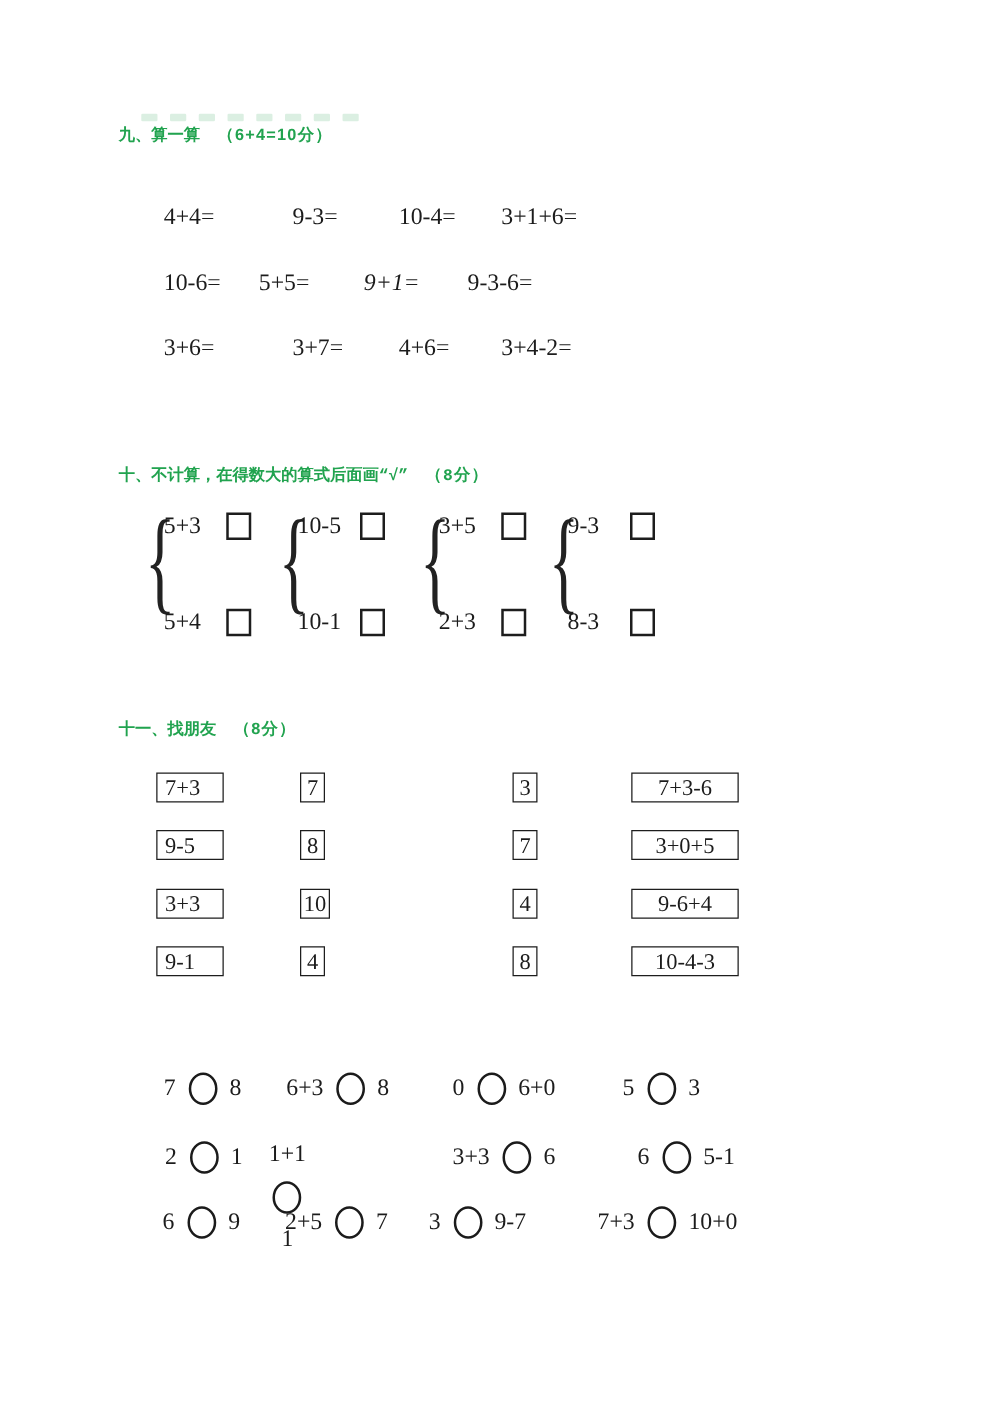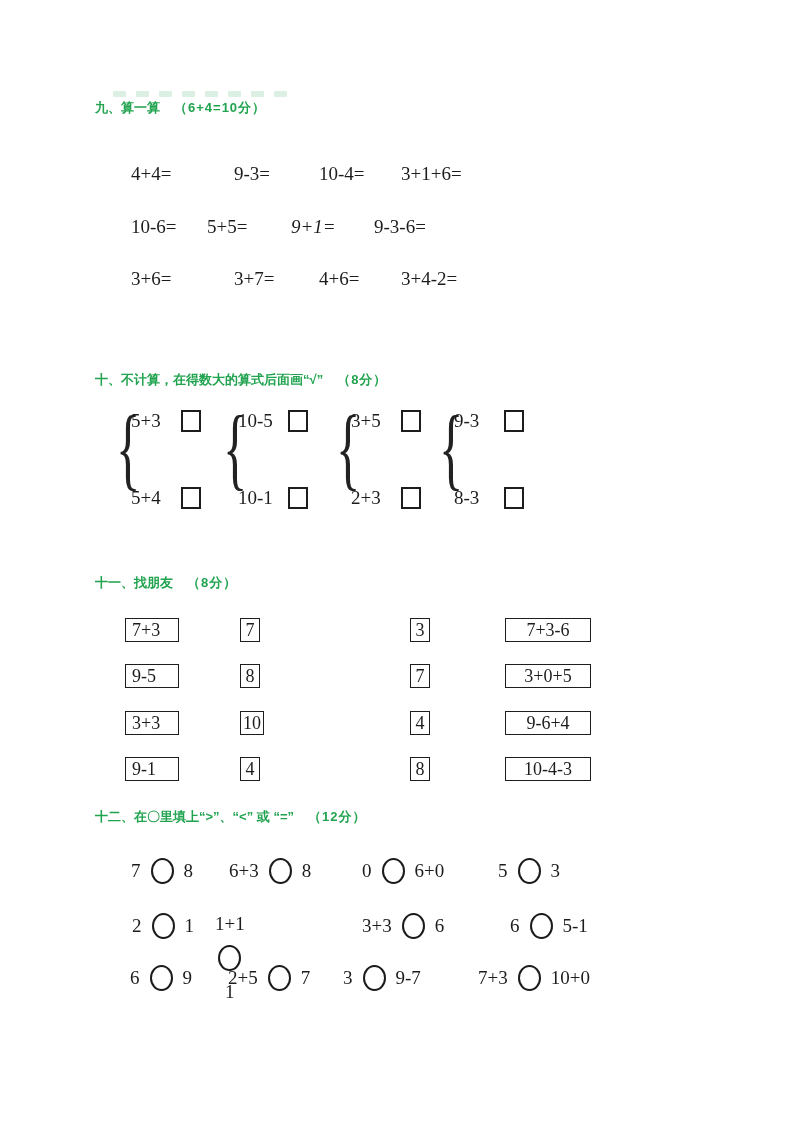--- a/index.html
+++ b/index.html
@@ -93,21 +93,21 @@
   <div class="calc-row rowA" style="top:163px;">
     <span>4+4=</span><span>9-3=</span><span>10-4=</span><span>3+1+6=</span>
   </div>
   <div class="calc-row rowB" style="top:216px;">
     <span>10-6=</span><span>5+5=</span><span>9+1=</span><span>9-3-6=</span>
   </div>
   <div class="calc-row rowA" style="top:268px;">
     <span>3+6=</span><span>3+7=</span><span>4+6=</span><span>3+4-2=</span>
   </div>
 
-  <div class="sec-header" style="top:371px;">
+  <div class="sec-header" style="top:371px;font-family:Liberation Mono, monospace;">
     <span>十、不计算，在得数大的算式后面画“√”</span><span class="score">（8分）</span>
   </div>
 
   <div class="pair" style="left:118px;">
     <span class="brace">{</span>
     <div class="line top">
         <span class="expr">5+3</span>
         <span class="checkbox"></span>
       </div>
     <div class="line bot">
@@ -171,23 +171,20 @@
     <span class="cell m3"><span class="box num">4</span></span>
     <span class="cell m4"><span class="box wideR">9-6+4</span></span>
   </div>
   <div class="match-row" style="top:757px;">
     <span class="cell m1"><span class="box wideL">9-1</span></span>
     <span class="cell m2"><span class="box num">4</span></span>
     <span class="cell m3"><span class="box num">8</span></span>
     <span class="cell m4"><span class="box wideR">10-4-3</span></span>
   </div>
 
-  <div class="sec-header" style="top:808px;">
-    <span>十二、在〇里填上“&gt;”、“&lt;” 或 “=”</span><span class="score">（12分）</span>
-  </div>
 
   <div class="cmp-row" style="top:858px;">
     <span class="cmp-item" style="left:36px;">
         <span>7</span>
         <span class="circle"></span>
         <span>8</span>
       </span>
     <span class="cmp-item" style="left:134px;align-items:center;">
         <span>6+3</span>
         <span class="circle"></span>

